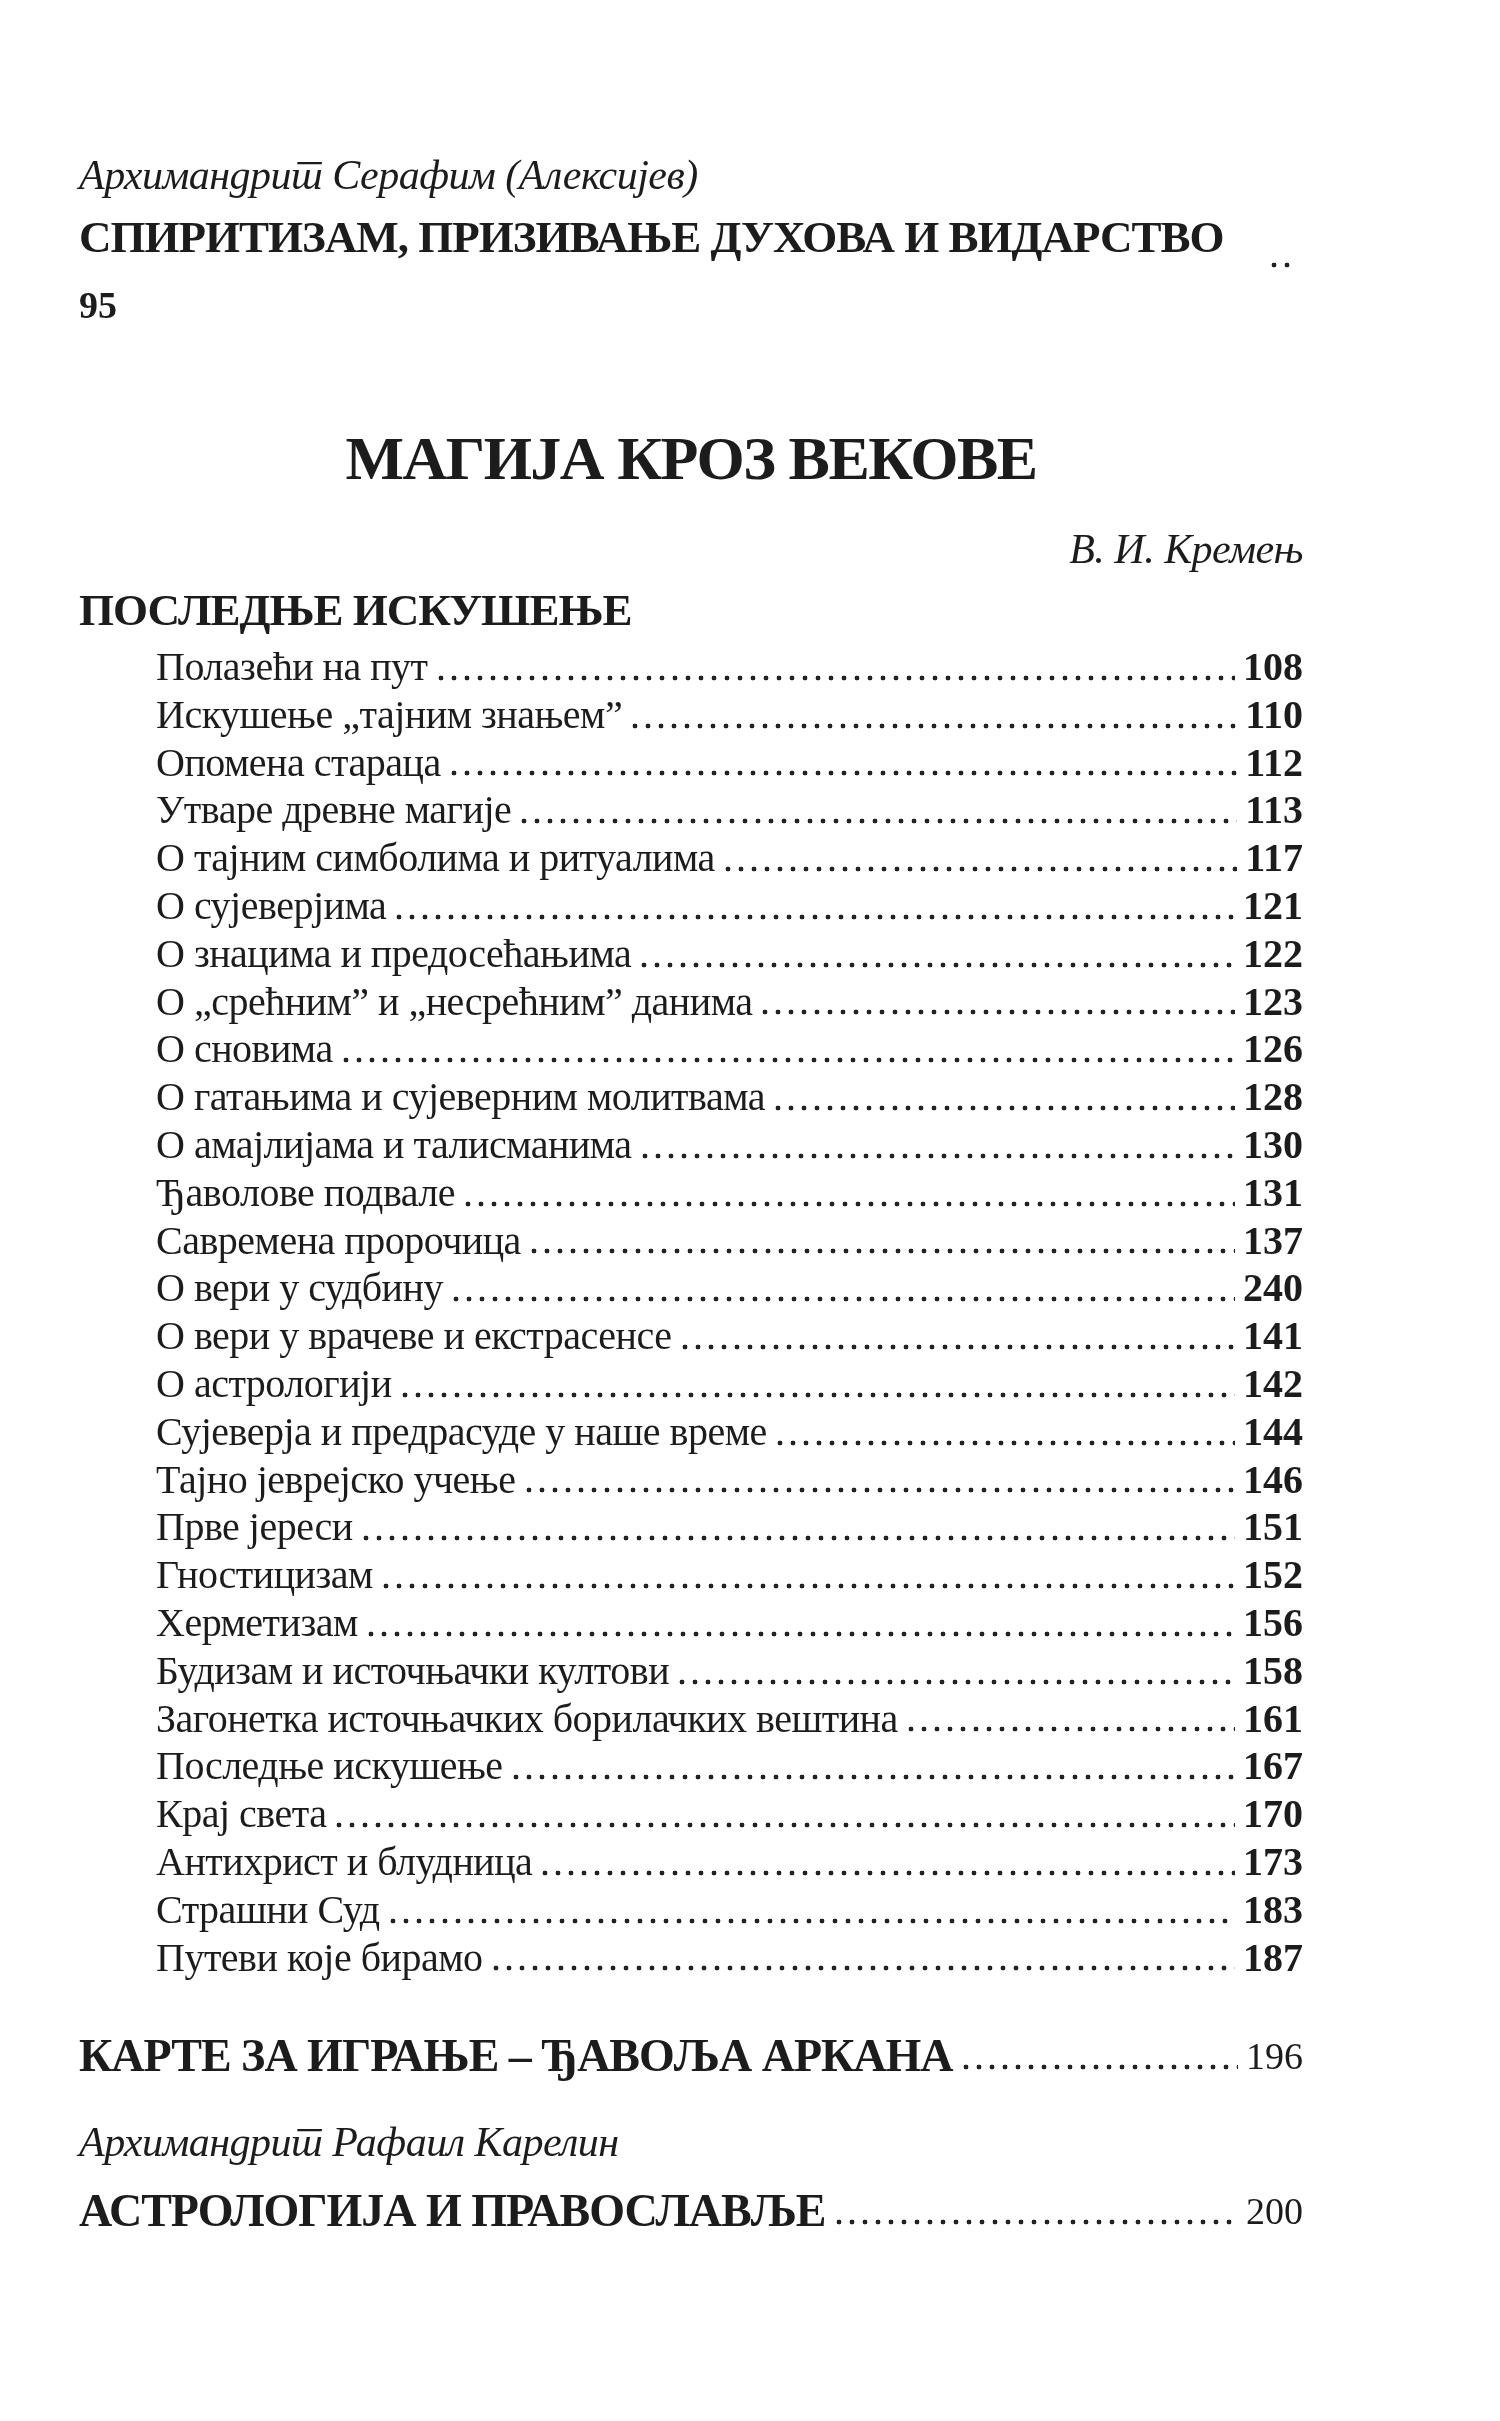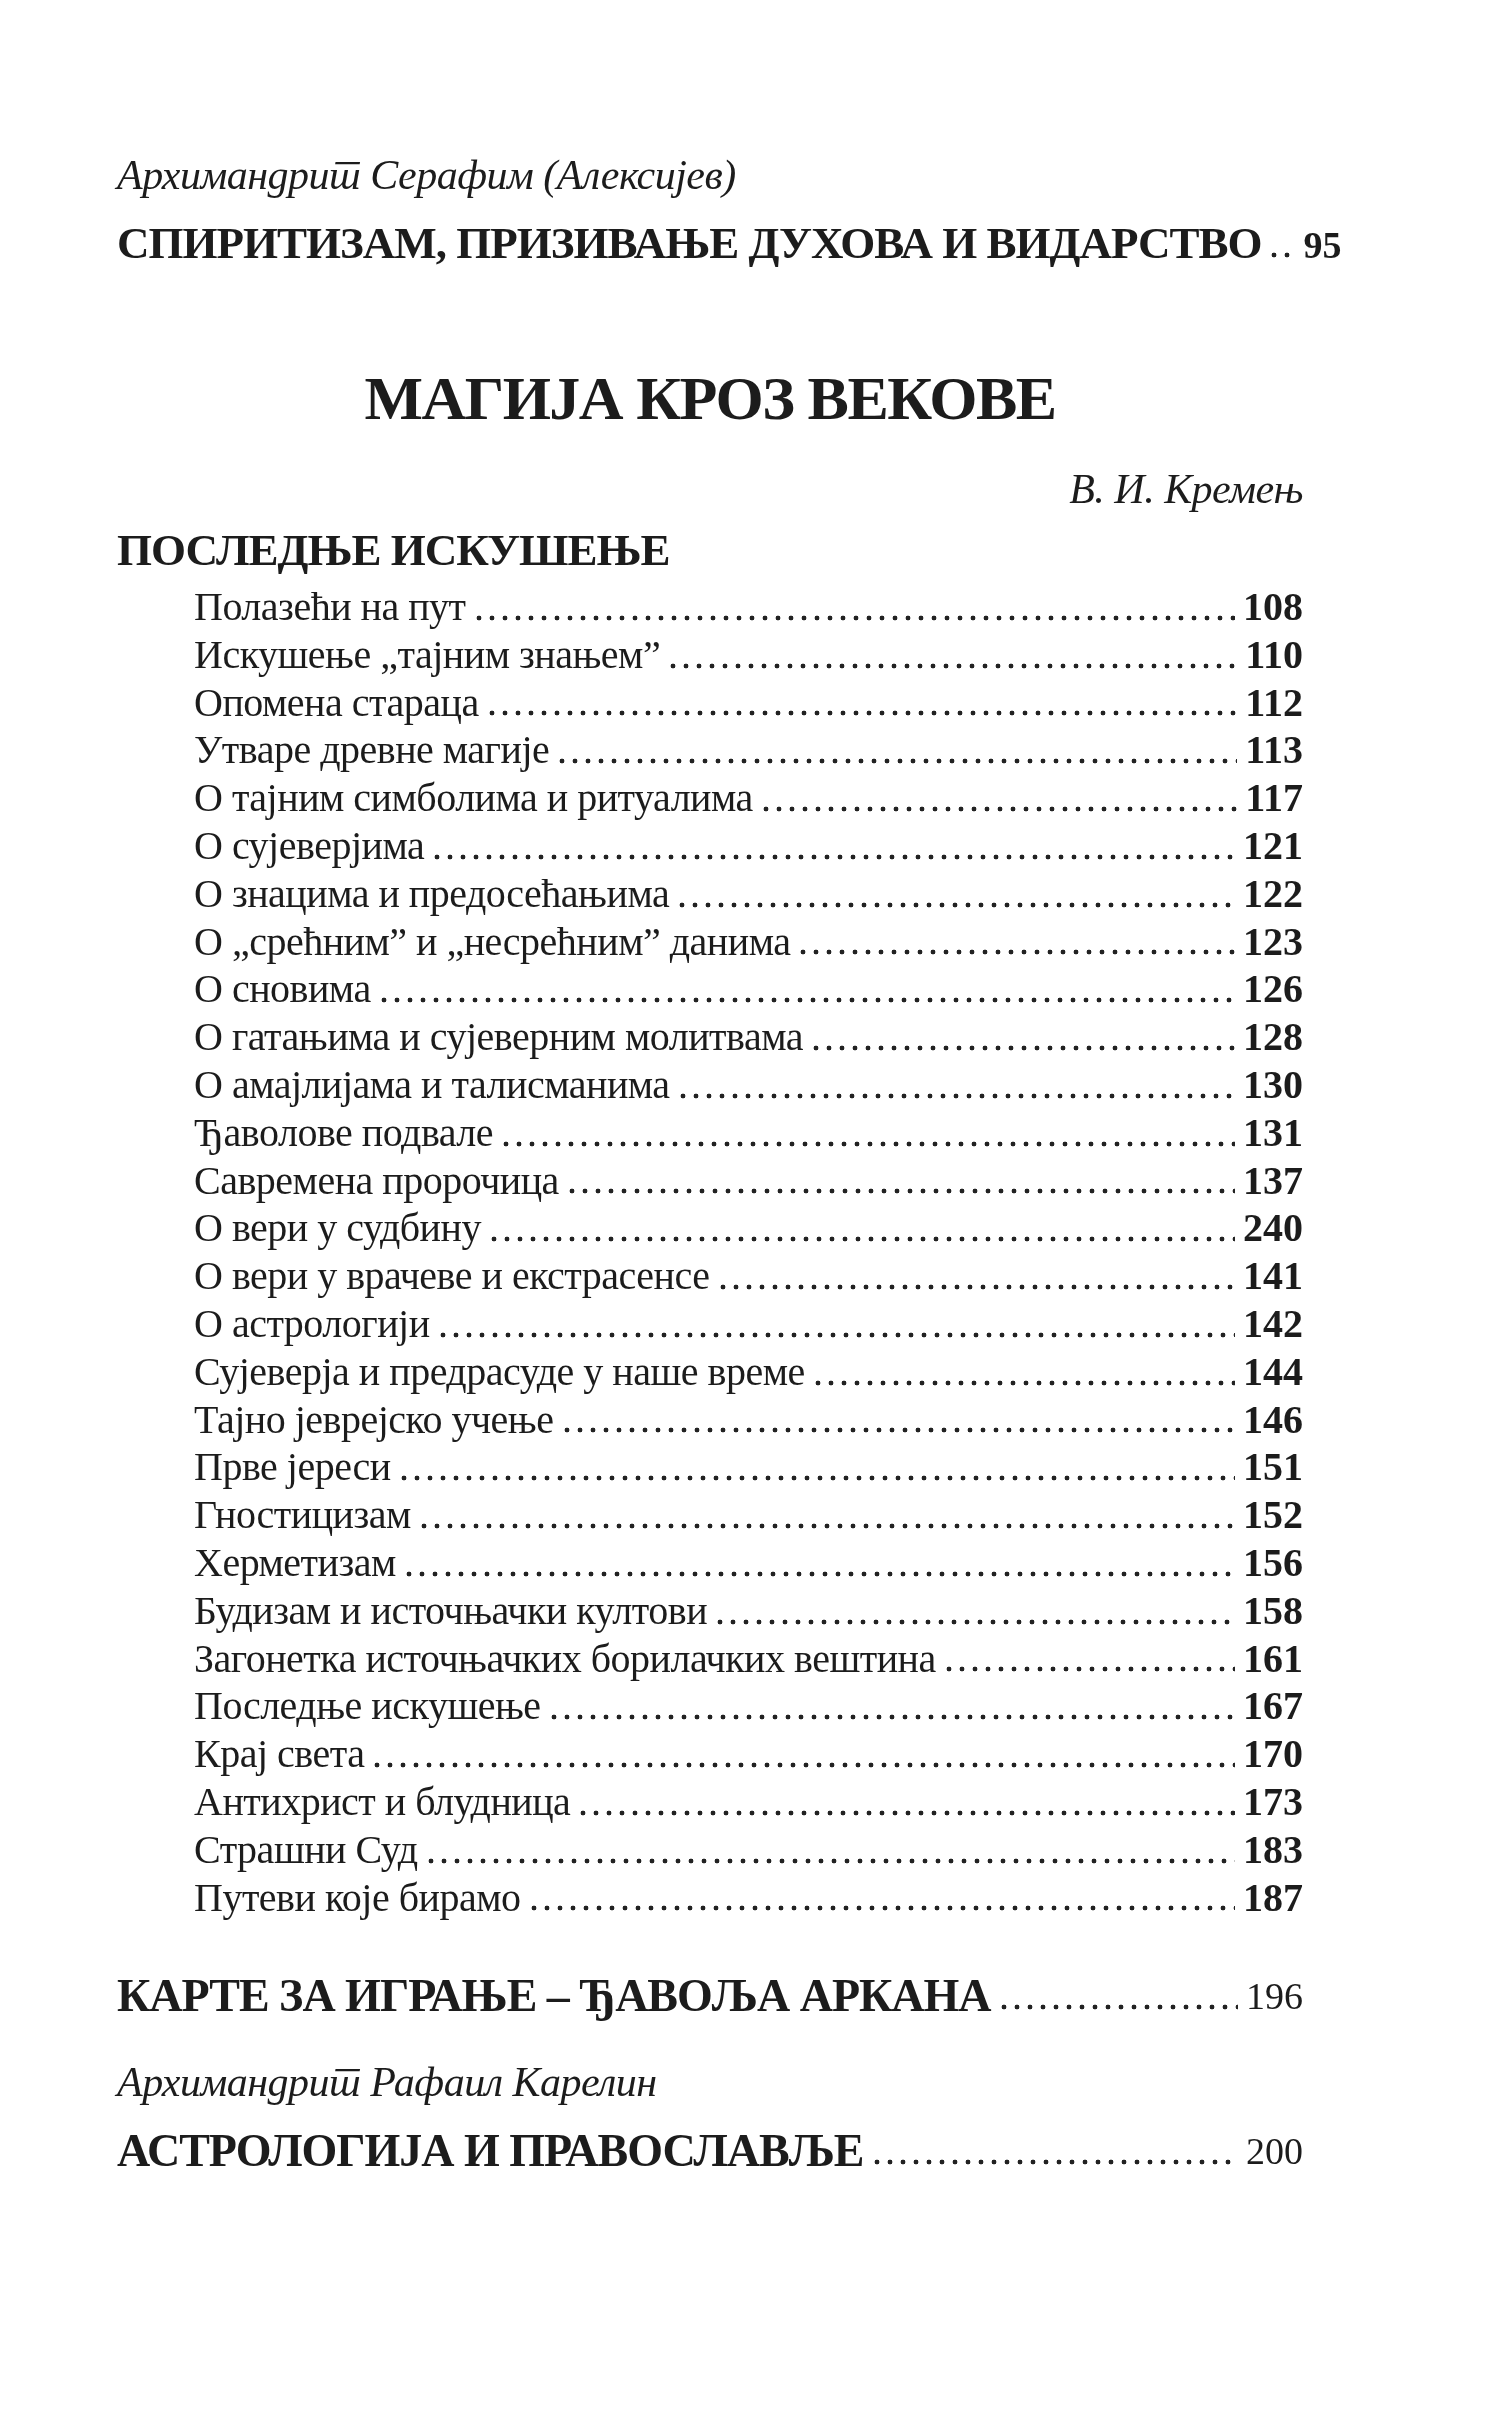--- a/index.html
+++ b/index.html
@@ -8,39 +8,40 @@
     background: #ffffff;
   }
   .page {
     position: relative;
     width: 1436px;
     height: 2421px;
     background: #ffffff;
     color: #1c1c1c;
     font-family: "Liberation Serif", "DejaVu Serif", serif;
     box-sizing: border-box;
-    padding: 152px 133px 0 117px;
+    padding: 152px 133px 0 79px;
     overflow: hidden;
   }
   .author-line {
     font-style: italic;
     font-size: 42px;
     line-height: 46px;
     letter-spacing: -0.5px;
     white-space: nowrap;
   }
   .title-row {
     display: flex;
     align-items: baseline;
     font-weight: bold;
     font-size: 45px;
     line-height: 50px;
     letter-spacing: -1px;
     white-space: nowrap;
-    margin-top: 20px;
+    margin-top: 14px;
+    flex-direction: column;
   }
   .part-heading {
     text-align: center;
     font-weight: bold;
     font-size: 62px;
     line-height: 64px;
     letter-spacing: -1.5px;
     margin-top: 96px;
     white-space: nowrap;
   }

